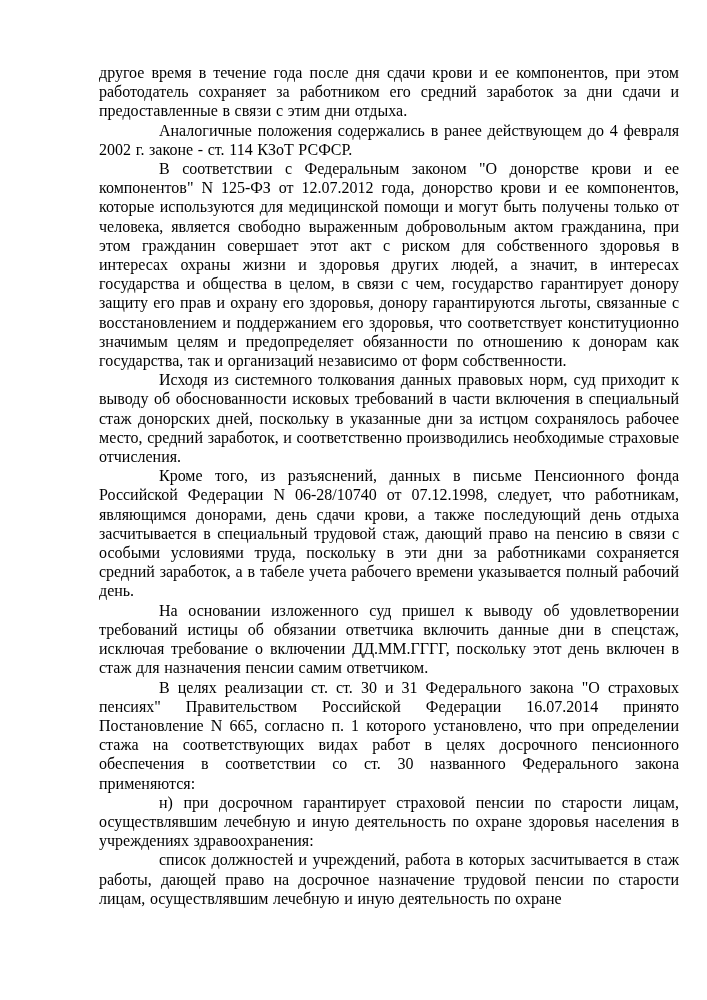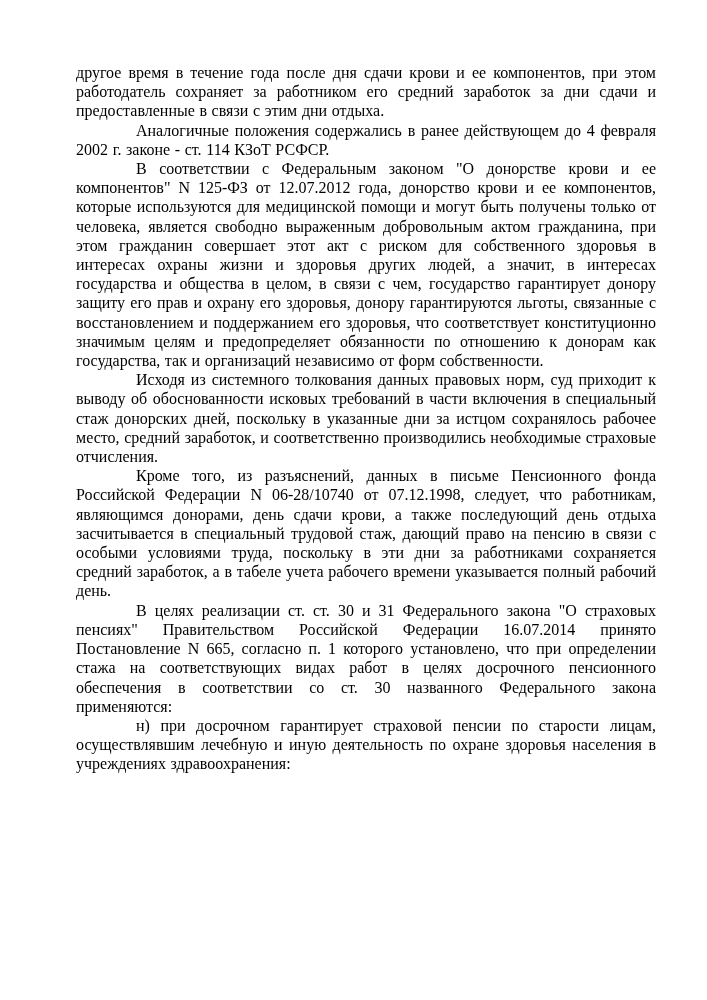--- a/index.html
+++ b/index.html
@@ -10,21 +10,21 @@
   .page {
     position: relative;
     width: 707px;
     height: 1000px;
     background: #ffffff;
     overflow: hidden;
     font-family: "Liberation Serif", serif;
   }
   .text-block {
     position: absolute;
-    left: 76px;
+    left: 99px;
     top: 63px;
     width: 580px;
     color: #000000;
     font-size: 16px;
     line-height: 19.2px;
     text-align: justify;
     word-spacing: 0.04em;
   }
   .text-block p {
     margin: 0;
@@ -38,16 +38,18 @@
 </head>
 <body>
 
 <div class="page">
   <div class="text-block">
     <p class="no-indent">другое время в течение года после дня сдачи крови и ее компонентов, при этом работодатель сохраняет за работником его средний заработок за дни сдачи и предоставленные в связи с этим дни отдыха.</p>
     <p>Аналогичные положения содержались в ранее действующем до 4 февраля 2002 г. законе - ст. 114 КЗоТ РСФСР.</p>
     <p>В соответствии с Федеральным законом "О донорстве крови и ее компонентов" N 125-ФЗ от 12.07.2012 года, донорство крови и ее компонентов, которые используются для медицинской помощи и могут быть получены только от человека, является свободно выраженным добровольным актом гражданина, при этом гражданин совершает этот акт с риском для собственного здоровья в интересах охраны жизни и здоровья других людей, а значит, в интересах государства и общества в целом, в связи с чем, государство гарантирует донору защиту его прав и охрану его здоровья, донору гарантируются льготы, связанные с восстановлением и поддержанием его здоровья, что соответствует конституционно значимым целям и предопределяет обязанности по отношению к донорам как государства, так и организаций независимо от форм собственности.</p>
     <p>Исходя из системного толкования данных правовых норм, суд приходит к выводу об обоснованности исковых требований в части включения в специальный стаж донорских дней, поскольку в указанные дни за истцом сохранялось рабочее место, средний заработок, и соответственно производились необходимые страховые отчисления.</p>
     <p>Кроме того, из разъяснений, данных в письме Пенсионного фонда Российской Федерации N 06-28/10740 от 07.12.1998, следует, что работникам, являющимся донорами, день сдачи крови, а также последующий день отдыха засчитывается в специальный трудовой стаж, дающий право на пенсию в связи с особыми условиями труда, поскольку в эти дни за работниками сохраняется средний заработок, а в табеле учета рабочего времени указывается полный рабочий день.</p>
+    <p>На основании изложенного суд пришел к выводу об удовлетворении требований истицы об обязании ответчика включить данные дни в спецстаж, исключая требование о включении ДД.ММ.ГГГГ, поскольку этот день включен в стаж для назначения пенсии самим ответчиком.</p>
     <p>В целях реализации ст. ст. 30 и 31 Федерального закона "О страховых пенсиях" Правительством Российской Федерации 16.07.2014 принято Постановление N 665, согласно п. 1 которого установлено, что при определении стажа на соответствующих видах работ в целях досрочного пенсионного обеспечения в соответствии со ст. 30 названного Федерального закона применяются:</p>
     <p>н) при досрочном гарантирует страховой пенсии по старости лицам, осуществлявшим лечебную и иную деятельность по охране здоровья населения в учреждениях здравоохранения:</p>
+    <p>список должностей и учреждений, работа в которых засчитывается в стаж работы, дающей право на досрочное назначение трудовой пенсии по старости лицам, осуществлявшим лечебную и иную деятельность по охране</p>
   </div>
 </div>
 
 </body></html>

